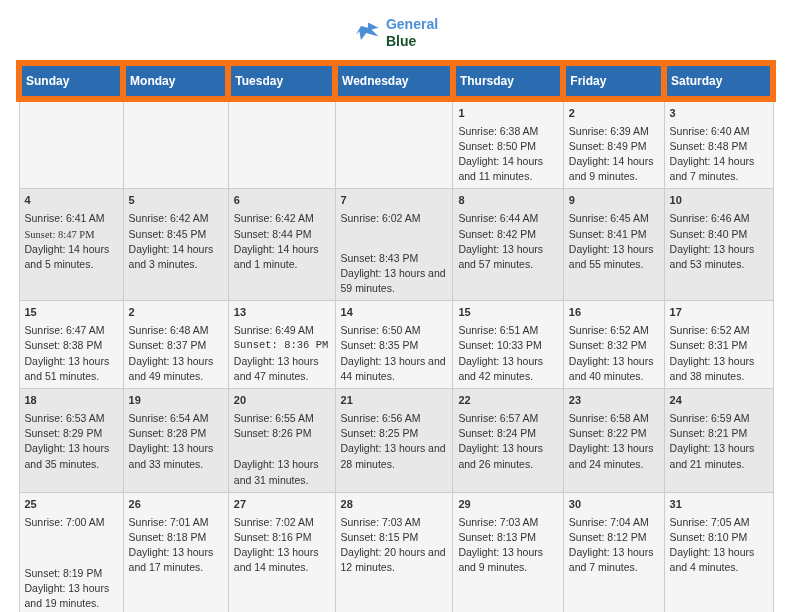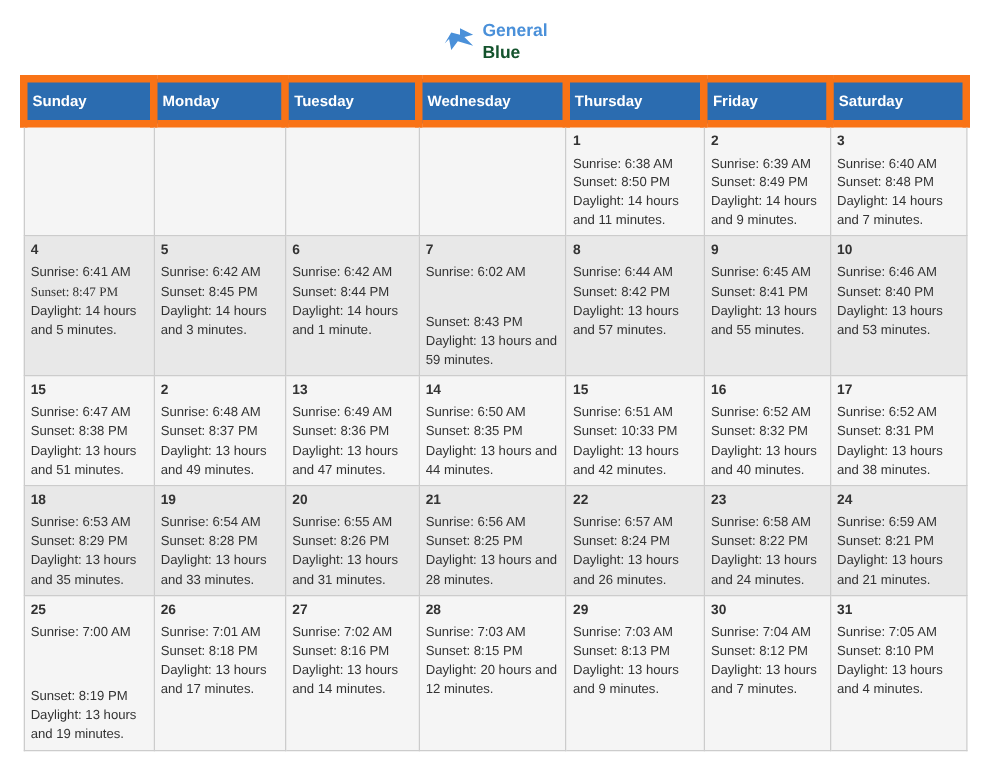--- a/index.html
+++ b/index.html
@@ -201,21 +201,21 @@
         </td>
         <td>
           <span class="day-num">2</span>
           <span style="display: block;">Sunrise: 6:48 AM</span>
           <span style="display: block;">Sunset: 8:37 PM</span>
           <span style="display: block;">Daylight: 13 hours and 49 minutes.</span>
         </td>
         <td>
           <span class="day-num">13</span>
           <span style="display: block;">Sunrise: 6:49 AM</span>
-          <span style="display: block;">Sunset: 8:36 PM</span>
+          <span style="display: block; font-family: Liberation Mono, monospace;">Sunset: 8:36 PM</span>
           <span style="display: block;">Daylight: 13 hours and 47 minutes.</span>
         </td>
         <td>
           <span class="day-num">14</span>
           <span style="display: block;">Sunrise: 6:50 AM</span>
           <span style="display: block;">Sunset: 8:35 PM</span>
           <span style="display: block;">Daylight: 13 hours and 44 minutes.</span>
         </td>
         <td>
           <span class="day-num">15</span>
@@ -246,21 +246,21 @@
         <td>
           <span class="day-num">19</span>
           <span style="display: block;">Sunrise: 6:54 AM</span>
           <span style="display: block;">Sunset: 8:28 PM</span>
           <span style="display: block;">Daylight: 13 hours and 33 minutes.</span>
         </td>
         <td>
           <span class="day-num">20</span>
           <span style="display: block;">Sunrise: 6:55 AM</span>
           <span style="display: block;">Sunset: 8:26 PM</span>
-          <span style="display: block;">Daylight: 13 hours and 31 minutes.</span>
+          <span style="display: block; margin-top: 16px;">Daylight: 13 hours and 31 minutes.</span>
         </td>
         <td>
           <span class="day-num">21</span>
           <span style="display: block;">Sunrise: 6:56 AM</span>
           <span style="display: block;">Sunset: 8:25 PM</span>
           <span style="display: block;">Daylight: 13 hours and 28 minutes.</span>
         </td>
         <td>
           <span class="day-num">22</span>
           <span style="display: block;">Sunrise: 6:57 AM</span>

